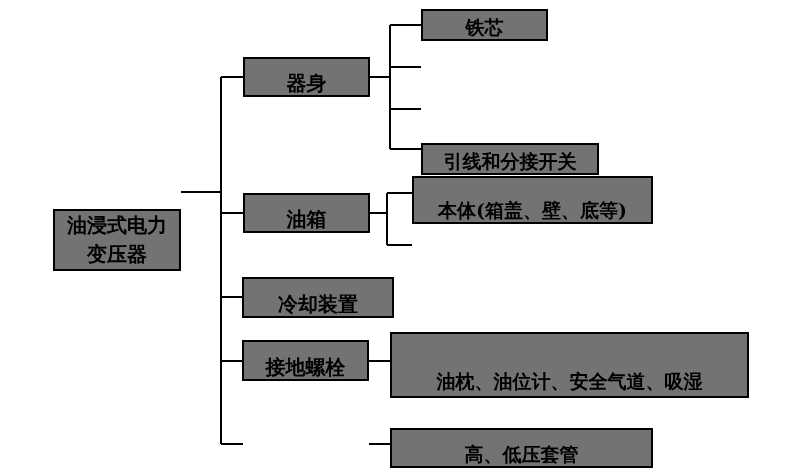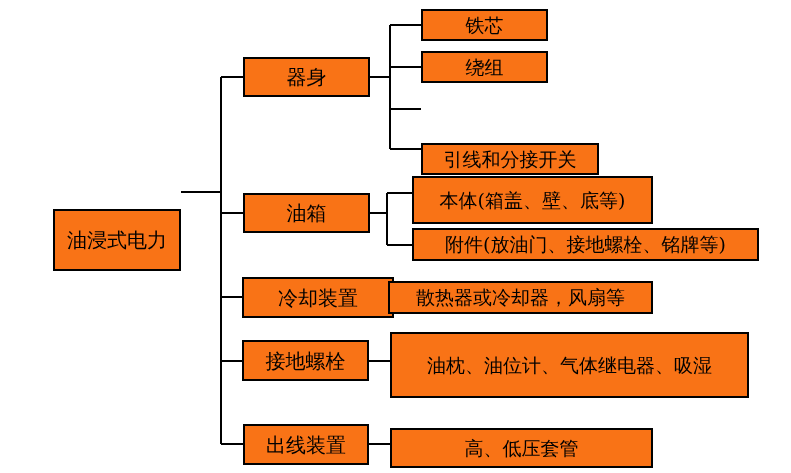--- a/index.html
+++ b/index.html
@@ -14,28 +14,29 @@
   }
   .connectors {
     position: absolute;
     left: 0; top: 0;
     width: 791px; height: 473px;
   }
   .box {
     position: absolute;
     box-sizing: border-box;
     border: 2px solid #000000;
-    background: #f97316;
+    background: #737373;
     display: flex;
     flex-direction: column;
     align-items: center;
-    justify-content: center;
+    justify-content: flex-end;
     text-align: center;
     font-size: 20px;
     line-height: 1.2;
+    font-weight: bold;
   }
   .box span { white-space: nowrap; display: block; }
   .leaf { font-size: 19px; }
   .root { line-height: 29px; margin-top: 48px; }
   .twoline span { line-height: 29px; }
 </style>
 </head>
 <body>
 
 <div class="canvas">
@@ -54,68 +55,57 @@
 
     <path d="M369 297 H388"></path>
 
     <path d="M369 361 H390"></path>
 
     <path d="M369 444 H390"></path>
   </svg>
 
   <div class="box root" style="left:53px;top:161px;width:128px;height:62px">
     <span>油浸式电力</span>
+    <span>变压器</span>
   </div>
 
   <div class="box" style="left:243px;top:57px;width:127px;height:40px">
     <span>器身</span>
   </div>
 
   <div class="box" style="left:243px;top:193px;width:127px;height:40px">
     <span>油箱</span>
   </div>
 
   <div class="box" style="left:242px;top:277px;width:152px;height:41px">
     <span>冷却装置</span>
   </div>
 
   <div class="box" style="left:242px;top:340px;width:127px;height:41px">
     <span>接地螺栓</span>
   </div>
 
-  <div class="box" style="left:243px;top:424px;width:126px;height:41px">
-    <span>出线装置</span>
-  </div>
 
   <div class="box leaf" style="left:421px;top:9px;width:127px;height:32px">
     <span>铁芯</span>
   </div>
 
-  <div class="box leaf" style="left:421px;top:51px;width:127px;height:32px">
-    <span>绕组</span>
-  </div>
 
 
   <div class="box leaf" style="left:421px;top:143px;width:178px;height:32px">
     <span>引线和分接开关</span>
   </div>
 
   <div class="box leaf" style="left:412px;top:176px;width:241px;height:48px">
     <span>本体(箱盖、壁、底等)</span>
   </div>
 
-  <div class="box leaf" style="left:412px;top:228px;width:347px;height:33px">
-    <span>附件(放油门、接地螺栓、铭牌等)</span>
-  </div>
 
-  <div class="box leaf" style="left:388px;top:281px;width:265px;height:33px">
-    <span>散热器或冷却器，风扇等</span>
-  </div>
 
   <div class="box leaf twoline" style="left:390px;top:332px;width:359px;height:66px">
-    <span>油枕、油位计、气体继电器、吸湿</span>
+    <span>油枕、油位计、安全气道、吸湿</span>
   </div>
 
   <div class="box leaf" style="left:390px;top:428px;width:263px;height:40px">
     <span>高、低压套管</span>
   </div>
 
 </div>
 
 </body></html>

